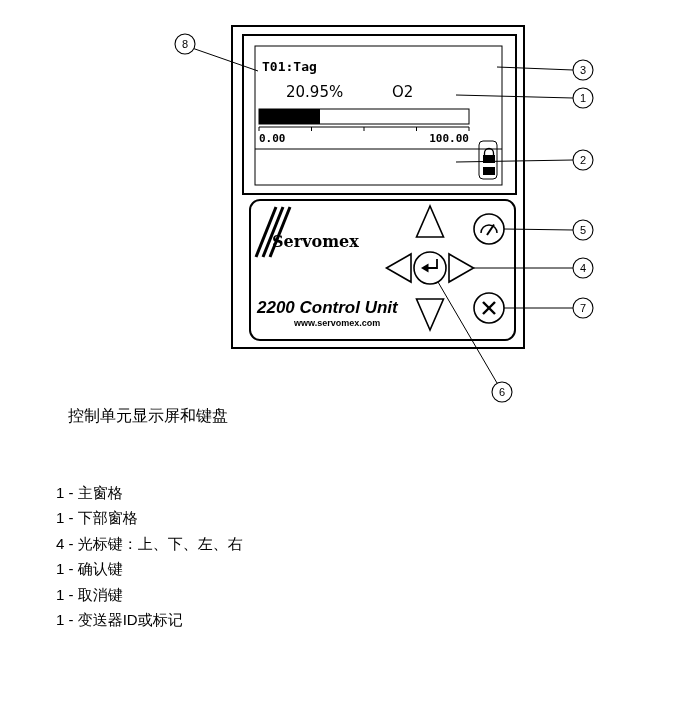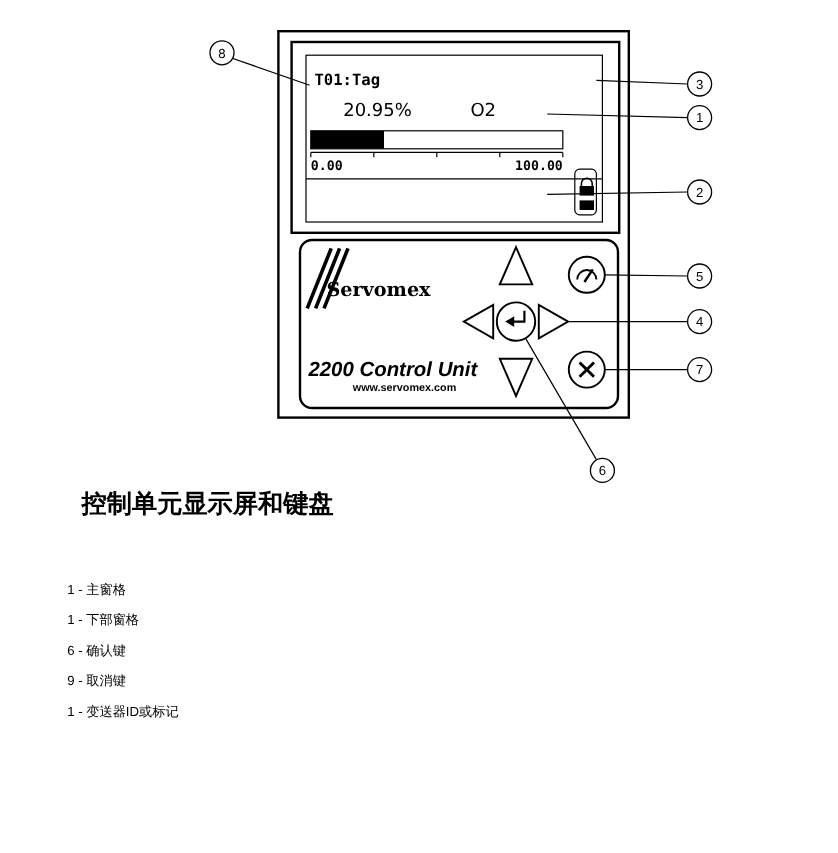--- a/index.html
+++ b/index.html
@@ -25,24 +25,24 @@
   .t-tag   { font:bold 13px "DejaVu Sans Mono", monospace; }
   .t-read  { font:15px "DejaVu Sans", sans-serif; }
   .t-scale { font:bold 11px "DejaVu Sans Mono", monospace; }
   .t-brand { font:bold 16px "DejaVu Serif", serif; }
   .t-model { font:italic bold 17px "Liberation Sans", sans-serif; }
   .t-web   { font:bold 9px "Liberation Sans", sans-serif; }
   .t-co    { font:11px "Liberation Sans", sans-serif; text-anchor:middle; }
 
   .caption {
     position:absolute; left:68px; top:406px;
-    font-size:21px; font-weight:bold;
+    font-size:16px; font-weight:normal;
   }
   .legend { position:absolute; left:56px; top:480px; }
-  .legend-item { font-size:11px; line-height:25.4px; white-space:pre; }
+  .legend-item { font-size:15px; line-height:25.4px; white-space:pre; }
 </style>
 </head>
 <body>
 
 <div class="page">
 
   <svg class="figure" width="698" height="410" viewBox="0 0 698 410">
 
     <rect class="ln2" x="232" y="26" width="292" height="322"></rect>
 
@@ -154,18 +154,19 @@
       <circle class="co" cx="502" cy="392" r="10"></circle>
       <text class="t-co" x="502" y="396">6</text>
     </g>
   </svg>
 
   <div class="caption">控制单元显示屏和键盘</div>
 
   <div class="legend">
     <div class="legend-item">1 - 主窗格</div>
     <div class="legend-item">1 - 下部窗格</div>
-    <div class="legend-item">6 - 确认键</div>
-    <div class="legend-item">9 - 取消键</div>
+    <div class="legend-item">4 - 光标键：上、下、左、右</div>
+    <div class="legend-item">1 - 确认键</div>
+    <div class="legend-item">1 - 取消键</div>
     <div class="legend-item">1 - 变送器ID或标记</div>
   </div>
 
 </div>
 
 </body></html>

